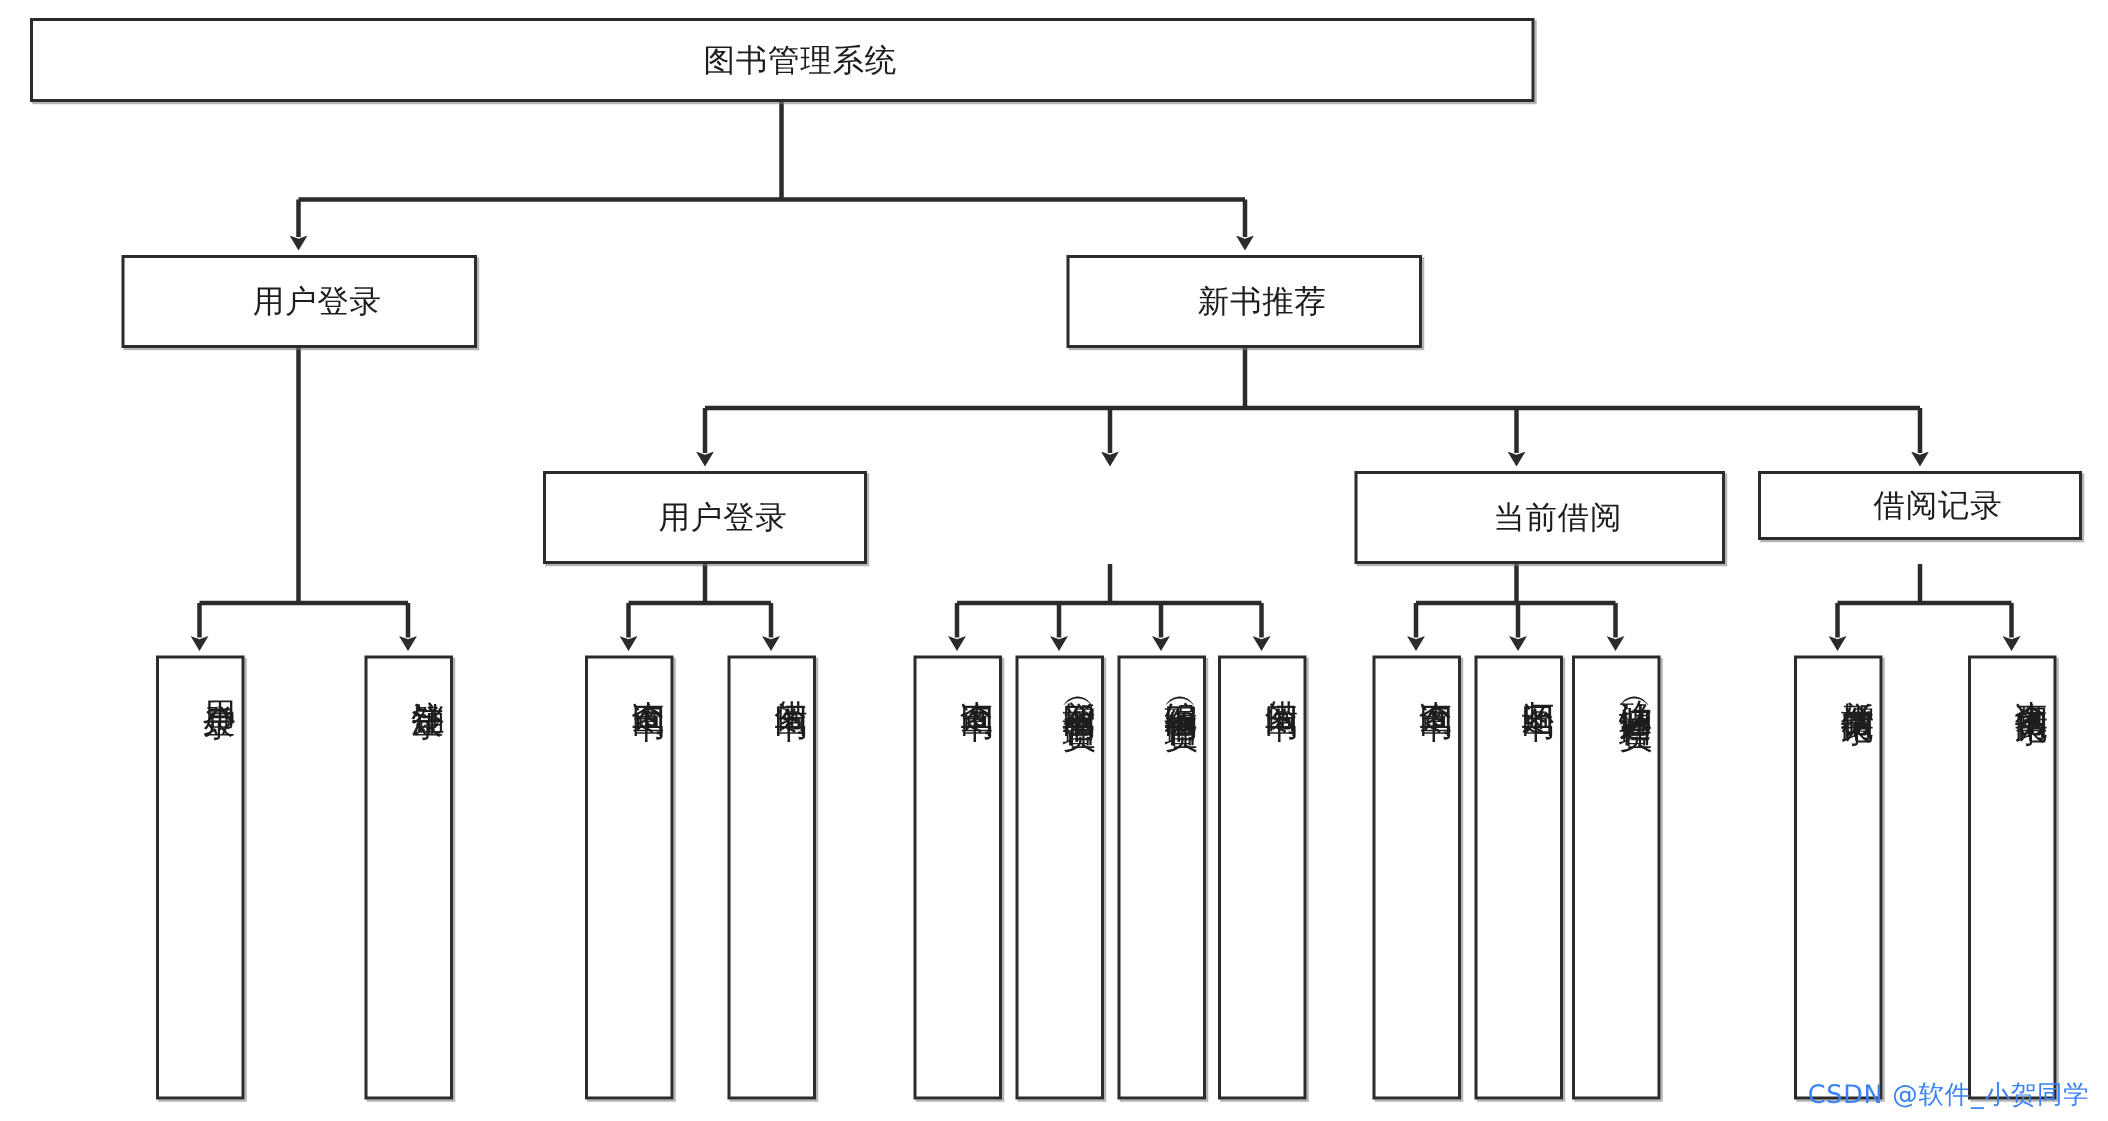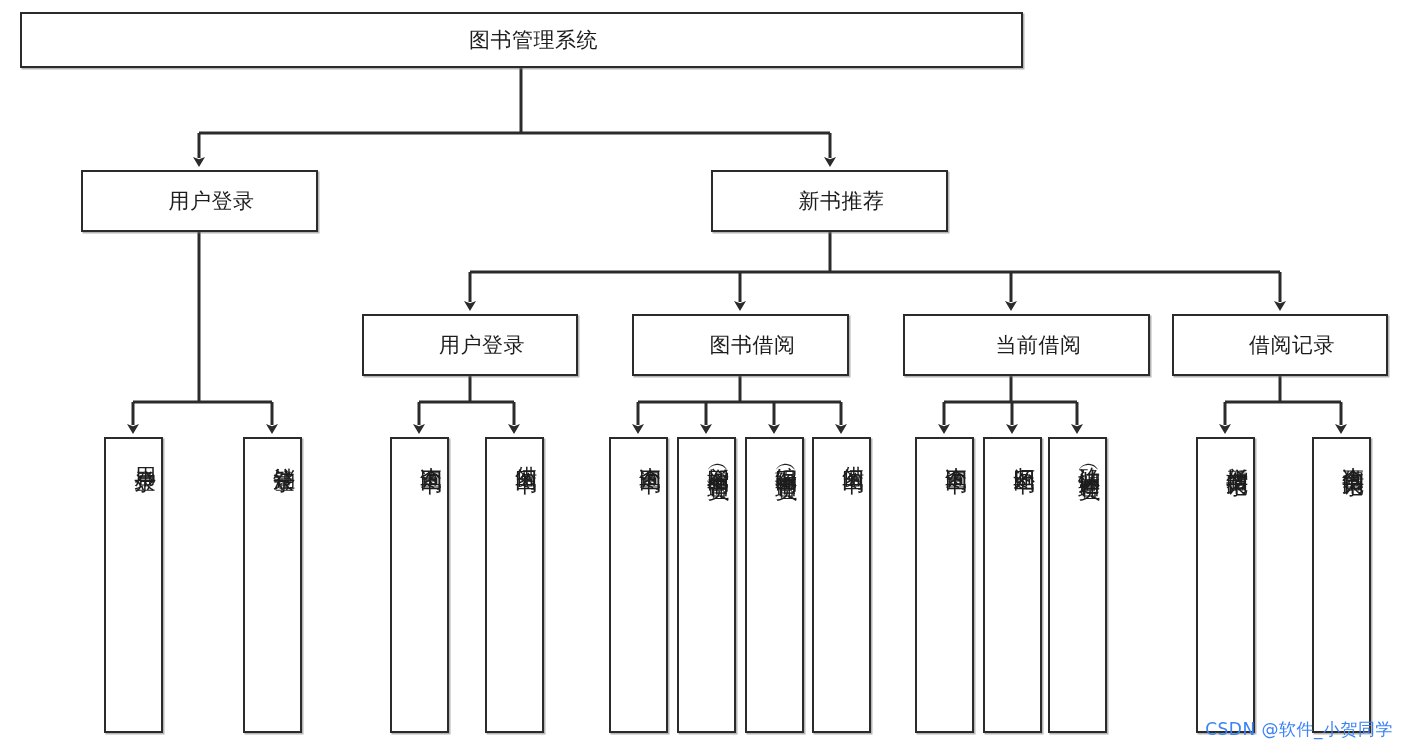--- a/index.html
+++ b/index.html
@@ -131,27 +131,24 @@
   <div class="node horiz" style="left:81px; top:170px; width:237px; height:62px;">
     <span class="lbl">用户登录</span>
   </div>
   <div class="node horiz" style="left:711px; top:170px; width:237px; height:62px;">
     <span class="lbl">新书推荐</span>
   </div>
 
   <div class="node horiz" style="left:362px; top:314px; width:216px; height:62px;">
     <span class="lbl">用户登录</span>
   </div>
-  <div class="node horiz" style="left:632px; top:314px; width:217px; height:62px;">
-    <span class="lbl">图书借阅</span>
-  </div>
   <div class="node horiz" style="left:903px; top:314px; width:247px; height:62px;">
     <span class="lbl">当前借阅</span>
   </div>
-  <div class="node horiz" style="left:1172px; top:314px; width:216px; height:62px;">
+  <div class="node horiz" style="left:1172px; top:314px; width:216px; height:46px;">
     <span class="lbl">借阅记录</span>
   </div>
 
   <div class="node vert" style="left:104px; top:437px; width:59px; height:296px;">
     <span class="lbl">用户登录</span>
   </div>
   <div class="node vert" style="left:243px; top:437px; width:59px; height:296px;">
     <span class="lbl">注销登录</span>
   </div>
 

